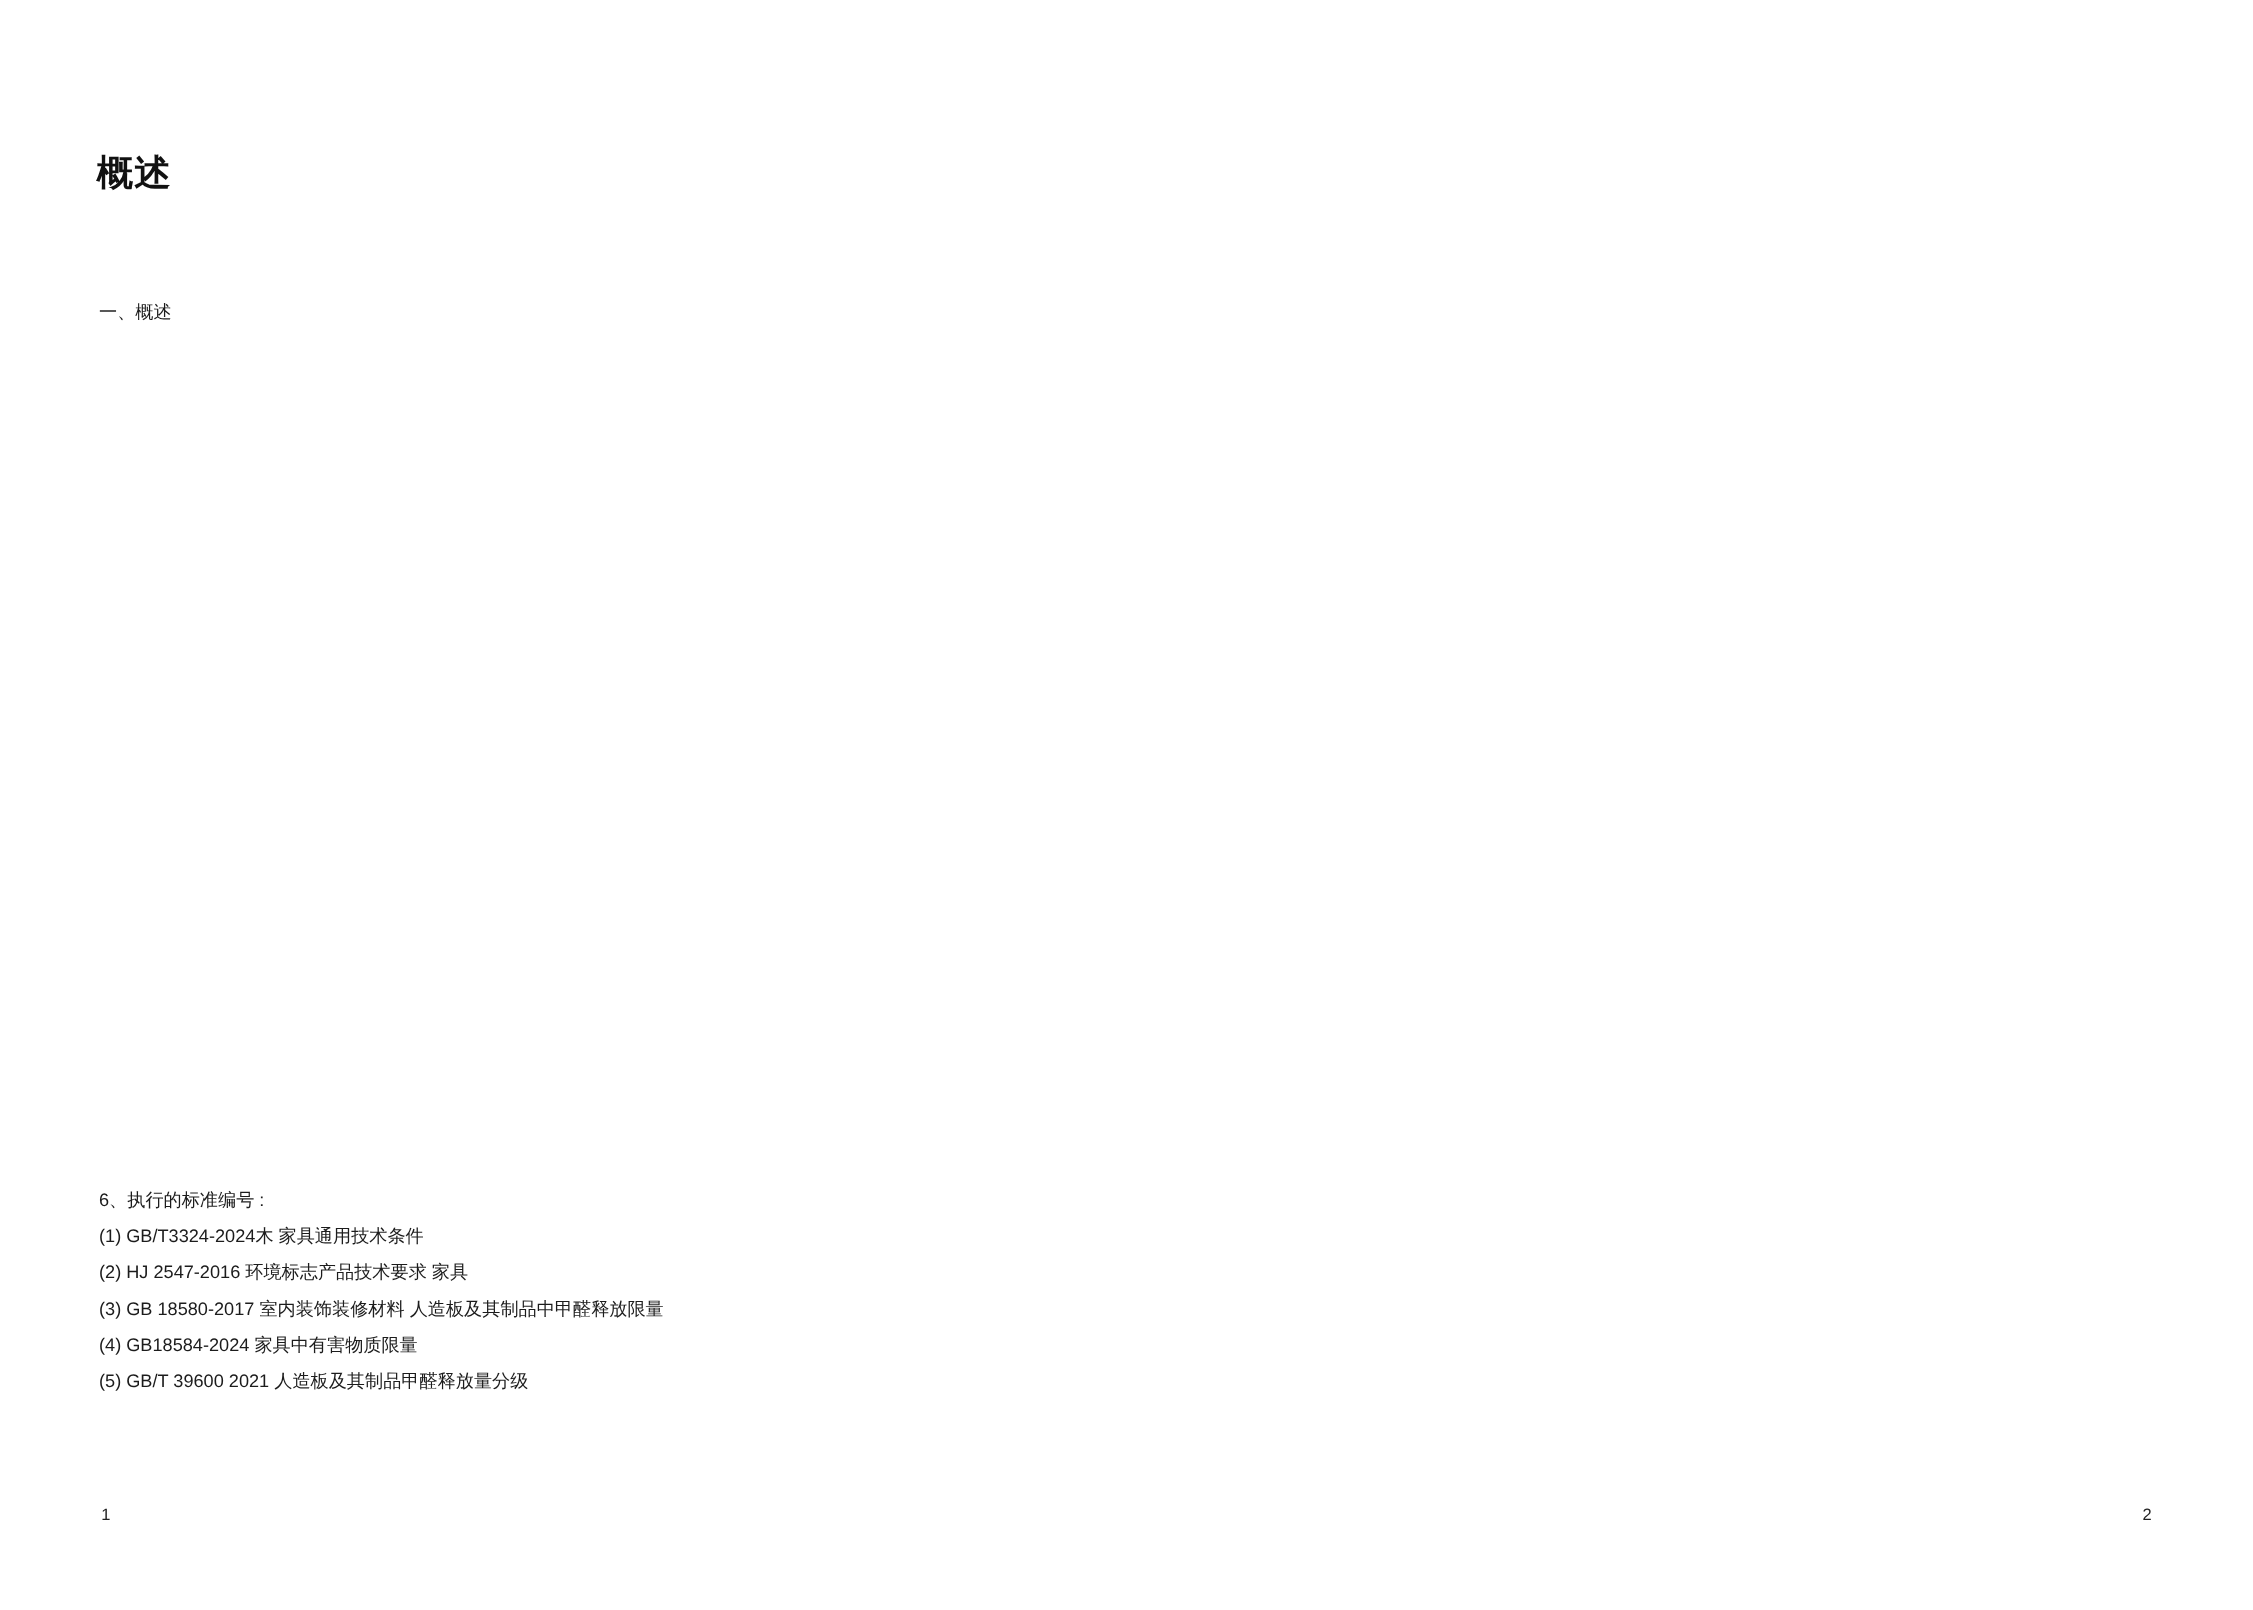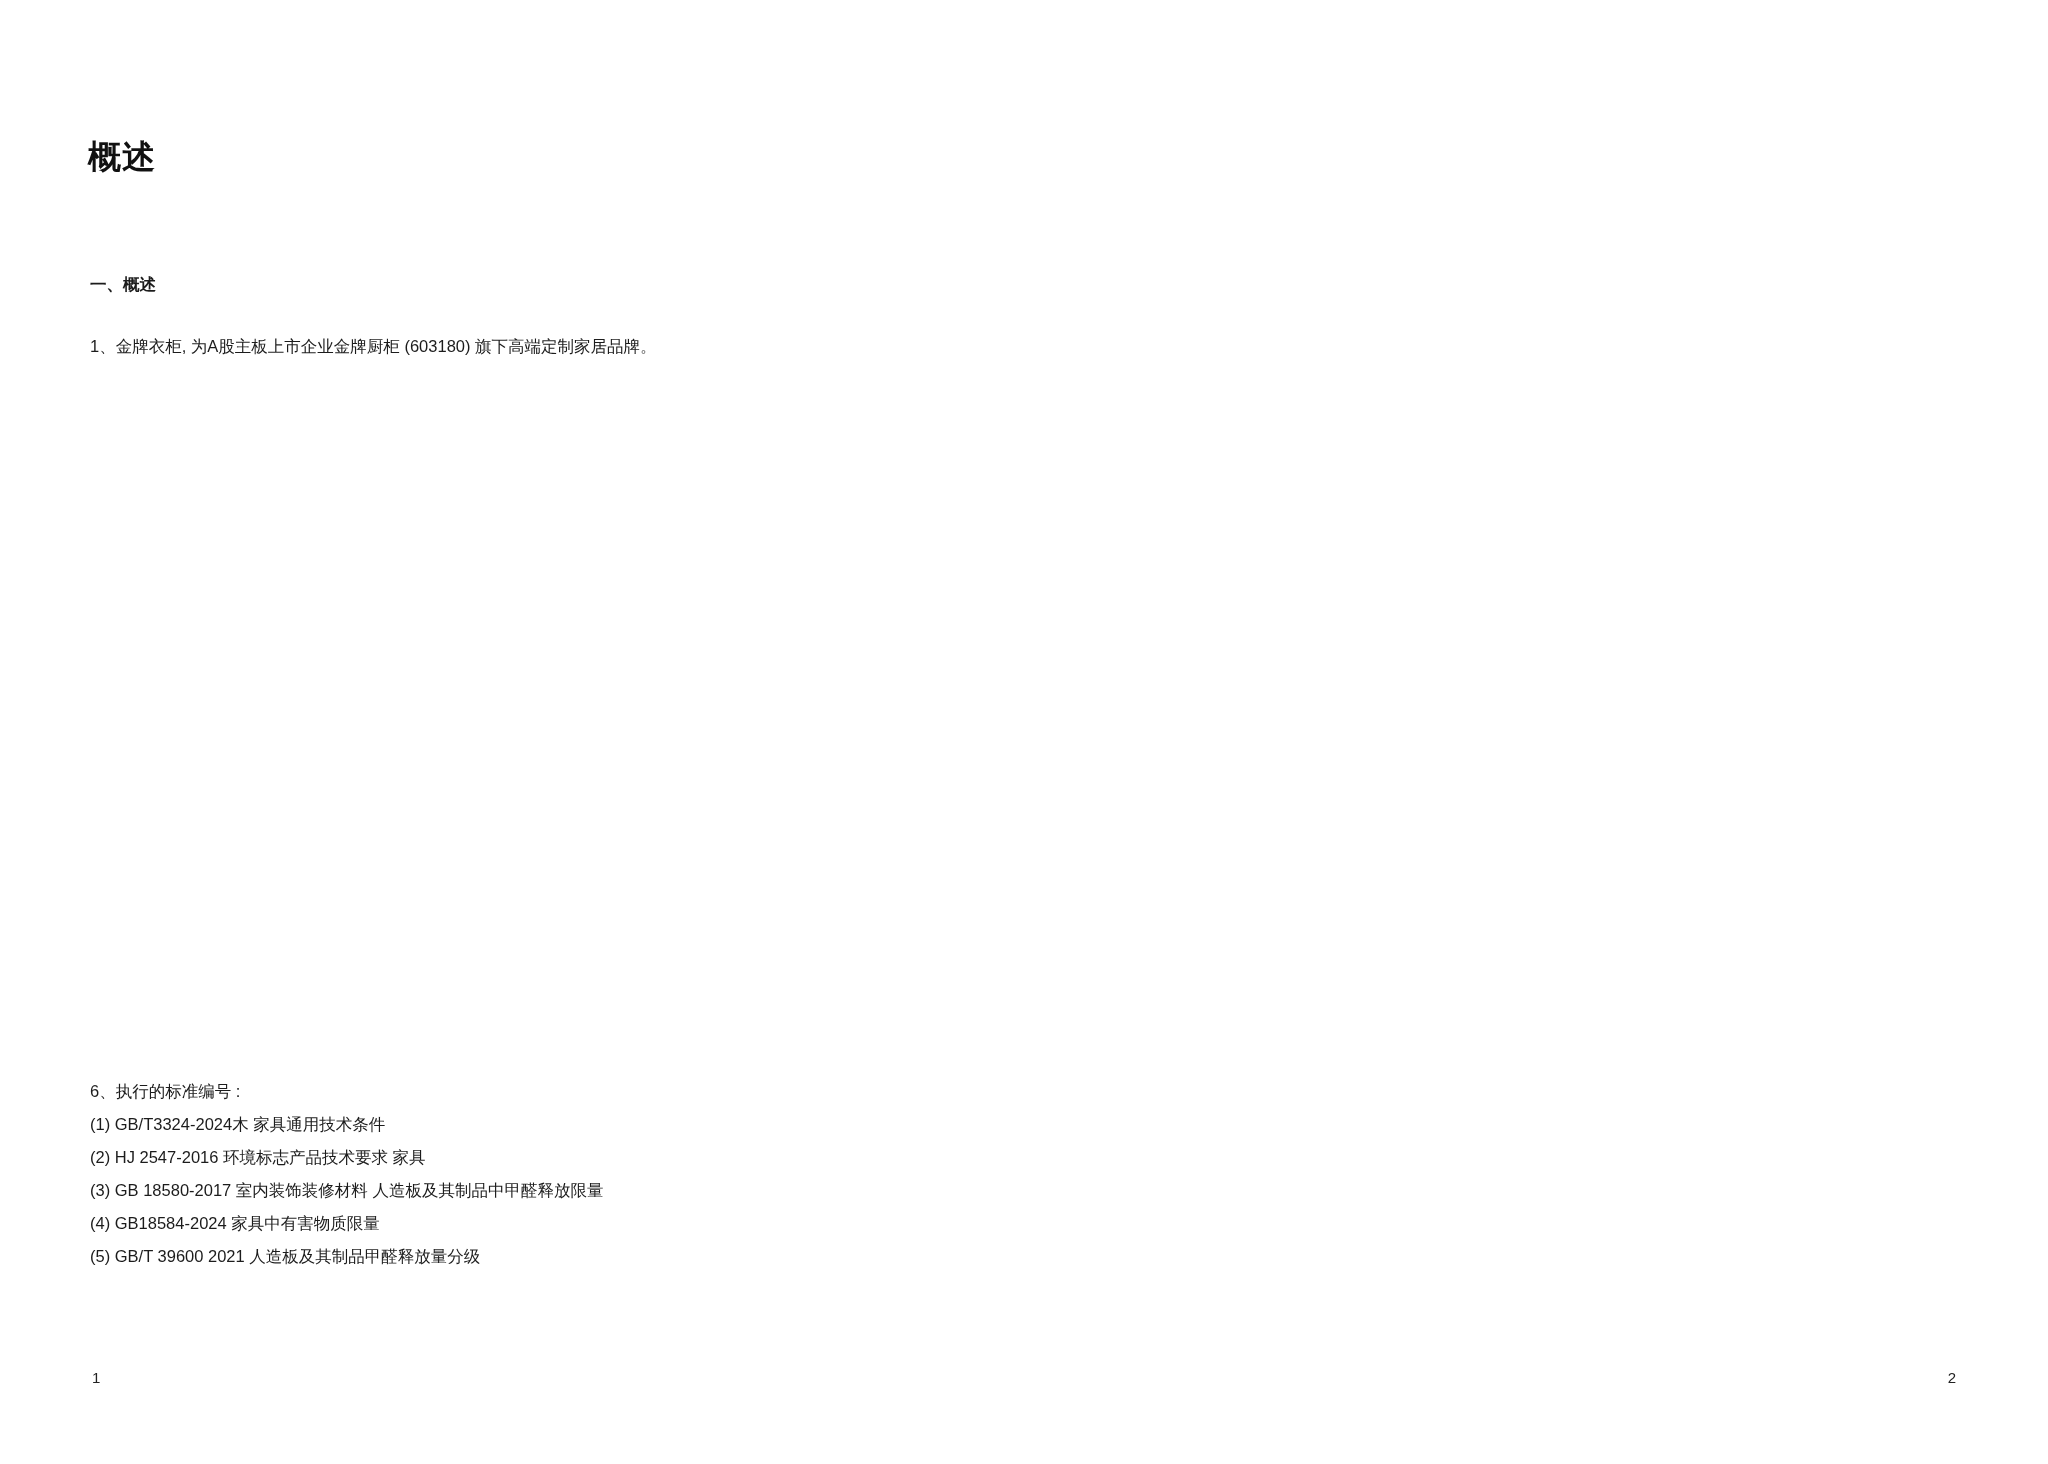--- a/index.html
+++ b/index.html
@@ -43,21 +43,21 @@
   .body-text {
     position: absolute;
     font-size: 16.5px;
     line-height: 33px;
     color: #1c1c1c;
     white-space: pre-wrap;
   }
   .left-block { left: 90px; width: 860px; }
 
   .sec-title {
-    font-weight: bold;
+    font-weight: normal;
   }
 
   .page-num {
     position: absolute;
     bottom: 78px;
     font-size: 15px;
     color: #222;
   }
   .page-num-left { left: 92px; }
   .page-num-right { right: 92px; }
@@ -66,21 +66,20 @@
 <body>
 
 <div class="page">
 
   <div class="col col-left">
 
     <div class="heading heading-left">概述</div>
 
     <div class="body-text left-block sec-title" style="top:268px;">一、概述</div>
 
-    <div class="body-text left-block" style="top:330px;">1、金牌衣柜, 为A股主板上市企业金牌厨柜 (603180) 旗下高端定制家居品牌。</div>
 
 
 
 
 
     <div class="body-text left-block" style="top:1075px;">6、执行的标准编号 :
 (1) GB/T3324-2024木 家具通用技术条件
 (2) HJ 2547-2016 环境标志产品技术要求 家具
 (3) GB 18580-2017 室内装饰装修材料 人造板及其制品中甲醛释放限量
 (4) GB18584-2024 家具中有害物质限量

